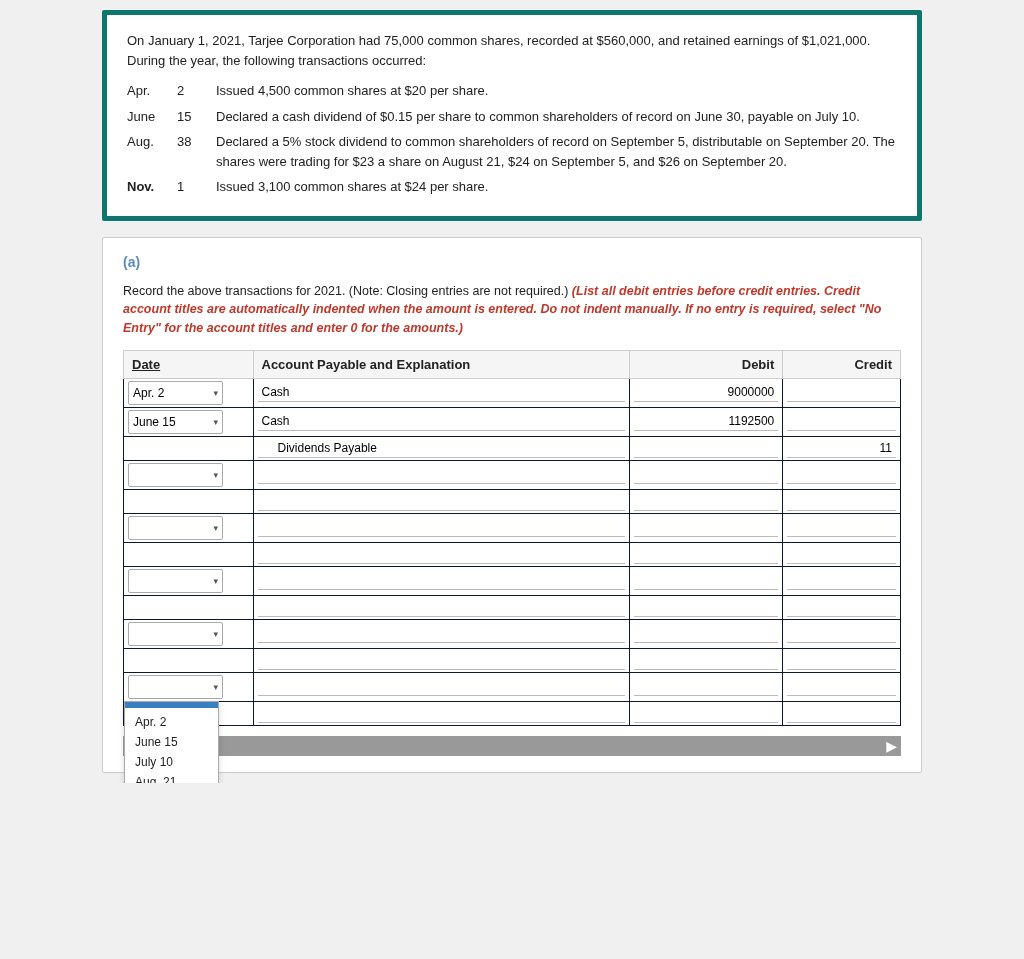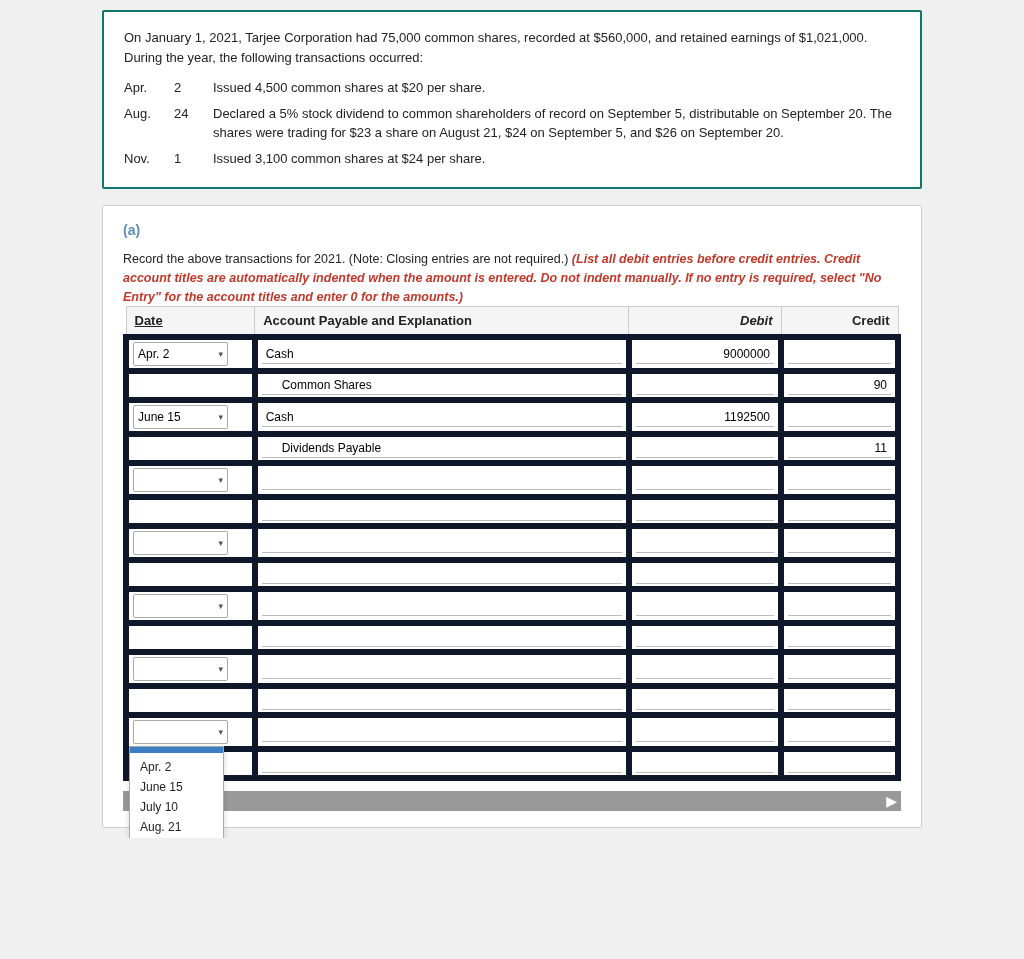--- a/index.html
+++ b/index.html
@@ -9,21 +9,21 @@
       background: #f0f0f0;
       color: #222;
     }
     .page-wrapper {
       max-width: 840px;
       margin: 0 auto;
       padding: 10px;
     }
     .problem-box {
       background: #fff;
-      border: 2px solid #0f766e;
+      border: 5px solid #0f766e;
       padding: 16px 20px;
       margin-bottom: 16px;
       border-radius: 2px;
     }
     .problem-box p {
       margin-bottom: 8px;
       line-height: 1.5;
     }
     .transactions-table {
       width: 100%;
@@ -53,21 +53,21 @@
       position: relative;
     }
     .section-label {
       color: #5b8db8;
       font-size: 14px;
       font-weight: bold;
       margin-bottom: 12px;
     }
     .instructions {
       font-size: 12.5px;
-      margin-bottom: 0;
+      margin-bottom: 12px;
       line-height: 1.5;
     }
     .instructions .bold-red {
       color: #c0392b;
       font-weight: bold;
       font-style: italic;
     }
     .journal-table {
       width: 100%;
       border-collapse: collapse;
@@ -77,34 +77,33 @@
       background: #f5f5f5;
       border: 1px solid #ccc;
       padding: 6px 8px;
       text-align: left;
       font-weight: bold;
     }
     .journal-table th.right {
       text-align: right;
     }
     .journal-table td {
-      border: 6px solid #0f172a;
+      border: 1px solid #0f172a;
       padding: 2px 4px;
       vertical-align: middle;
     }
     .date-cell {
       width: 110px;
       text-decoration: underline;
     }
     .account-cell {
       width: 320px;
     }
     .debit-cell {
       width: 130px;
-      font-style: italic;
     }
     .credit-cell {
       width: 100px;
     }
     .date-select-wrapper {
       position: relative;
       display: inline-flex;
       align-items: center;
       border: 1px solid #aaa;
       border-radius: 2px;
@@ -194,26 +193,31 @@
   <div class="problem-box">
     <p>On January 1, 2021, Tarjee Corporation had 75,000 common shares, recorded at $560,000, and retained earnings of $1,021,000. During the year, the following transactions occurred:</p>
     <table class="transactions-table">
       <tbody id="transactions-body">
           <tr>
     <td style="width:50px;vertical-align:top;">Apr.</td>
     <td style="width:35px;vertical-align:top;">2</td>
     <td>Issued 4,500 common shares at $20 per share.</td>
   </tr>
           <tr>
+    <td style="width:50px;vertical-align:top;">June</td>
+    <td style="width:35px;vertical-align:top;">15</td>
+    <td>Declared a cash dividend of $0.15 per share to common shareholders of record on June 30, payable on July 10.</td>
+  </tr>
+          <tr>
     <td style="width:50px;vertical-align:top;">Aug.</td>
-    <td style="width:35px;vertical-align:top;">24</td>
+    <td style="width:35px;vertical-align:top;">38</td>
     <td>Declared a 5% stock dividend to common shareholders of record on September 5, distributable on September 20. The shares were trading for $23 a share on August 21, $24 on September 5, and $26 on September 20.</td>
   </tr>
           <tr>
-    <td style="width:50px;vertical-align:top;">Nov.</td>
+    <td style="width:50px;vertical-align:top;font-weight:bold;">Nov.</td>
     <td style="width:35px;vertical-align:top;">1</td>
     <td>Issued 3,100 common shares at $24 per share.</td>
   </tr>
         </tbody>
     </table>
   </div>
 
   <div class="section-a">
     <div class="section-label">(a)</div>
     <div class="instructions">
@@ -241,26 +245,20 @@
       <tr>
             <td style="position: relative;"><div class="date-select-wrapper">
                 <select><option value=""></option><option value="Apr. 2" selected="">Apr. 2</option><option value="June 15">June 15</option><option value="July 10">July 10</option><option value="Aug. 21">Aug. 21</option><option value="Sept. 20">Sept. 20</option><option value="Nov. 1">Nov. 1</option><option value="Dec. 20">Dec. 20</option></select>
                 <span class="chevron">▾</span>
               </div></td>
             <td><input type="text" class="account-input" value="Cash" style=""></td>
             <td><input type="text" class="amount-input" value="9000000" style=""></td>
             <td><input type="text" class="amount-input" style=""></td>
           </tr>
           <tr>
-            <td style="position: relative;"></td>
-            <td><input type="text" class="account-input indented" value="Common Shares" style=""></td>
-            <td><input type="text" class="amount-input" style=""></td>
-            <td><input type="text" class="amount-input" value="90" style=""></td>
-          </tr>
-          <tr>
             <td style="position: relative;"><div class="date-select-wrapper">
                 <select><option value=""></option><option value="Apr. 2">Apr. 2</option><option value="June 15" selected="">June 15</option><option value="July 10">July 10</option><option value="Aug. 21">Aug. 21</option><option value="Sept. 20">Sept. 20</option><option value="Nov. 1">Nov. 1</option><option value="Dec. 20">Dec. 20</option></select>
                 <span class="chevron">▾</span>
               </div></td>
             <td><input type="text" class="account-input" value="Cash" style=""></td>
             <td><input type="text" class="amount-input" value="1192500" style=""></td>
             <td><input type="text" class="amount-input" style=""></td>
           </tr>
           <tr>
             <td style="position: relative;"></td>

